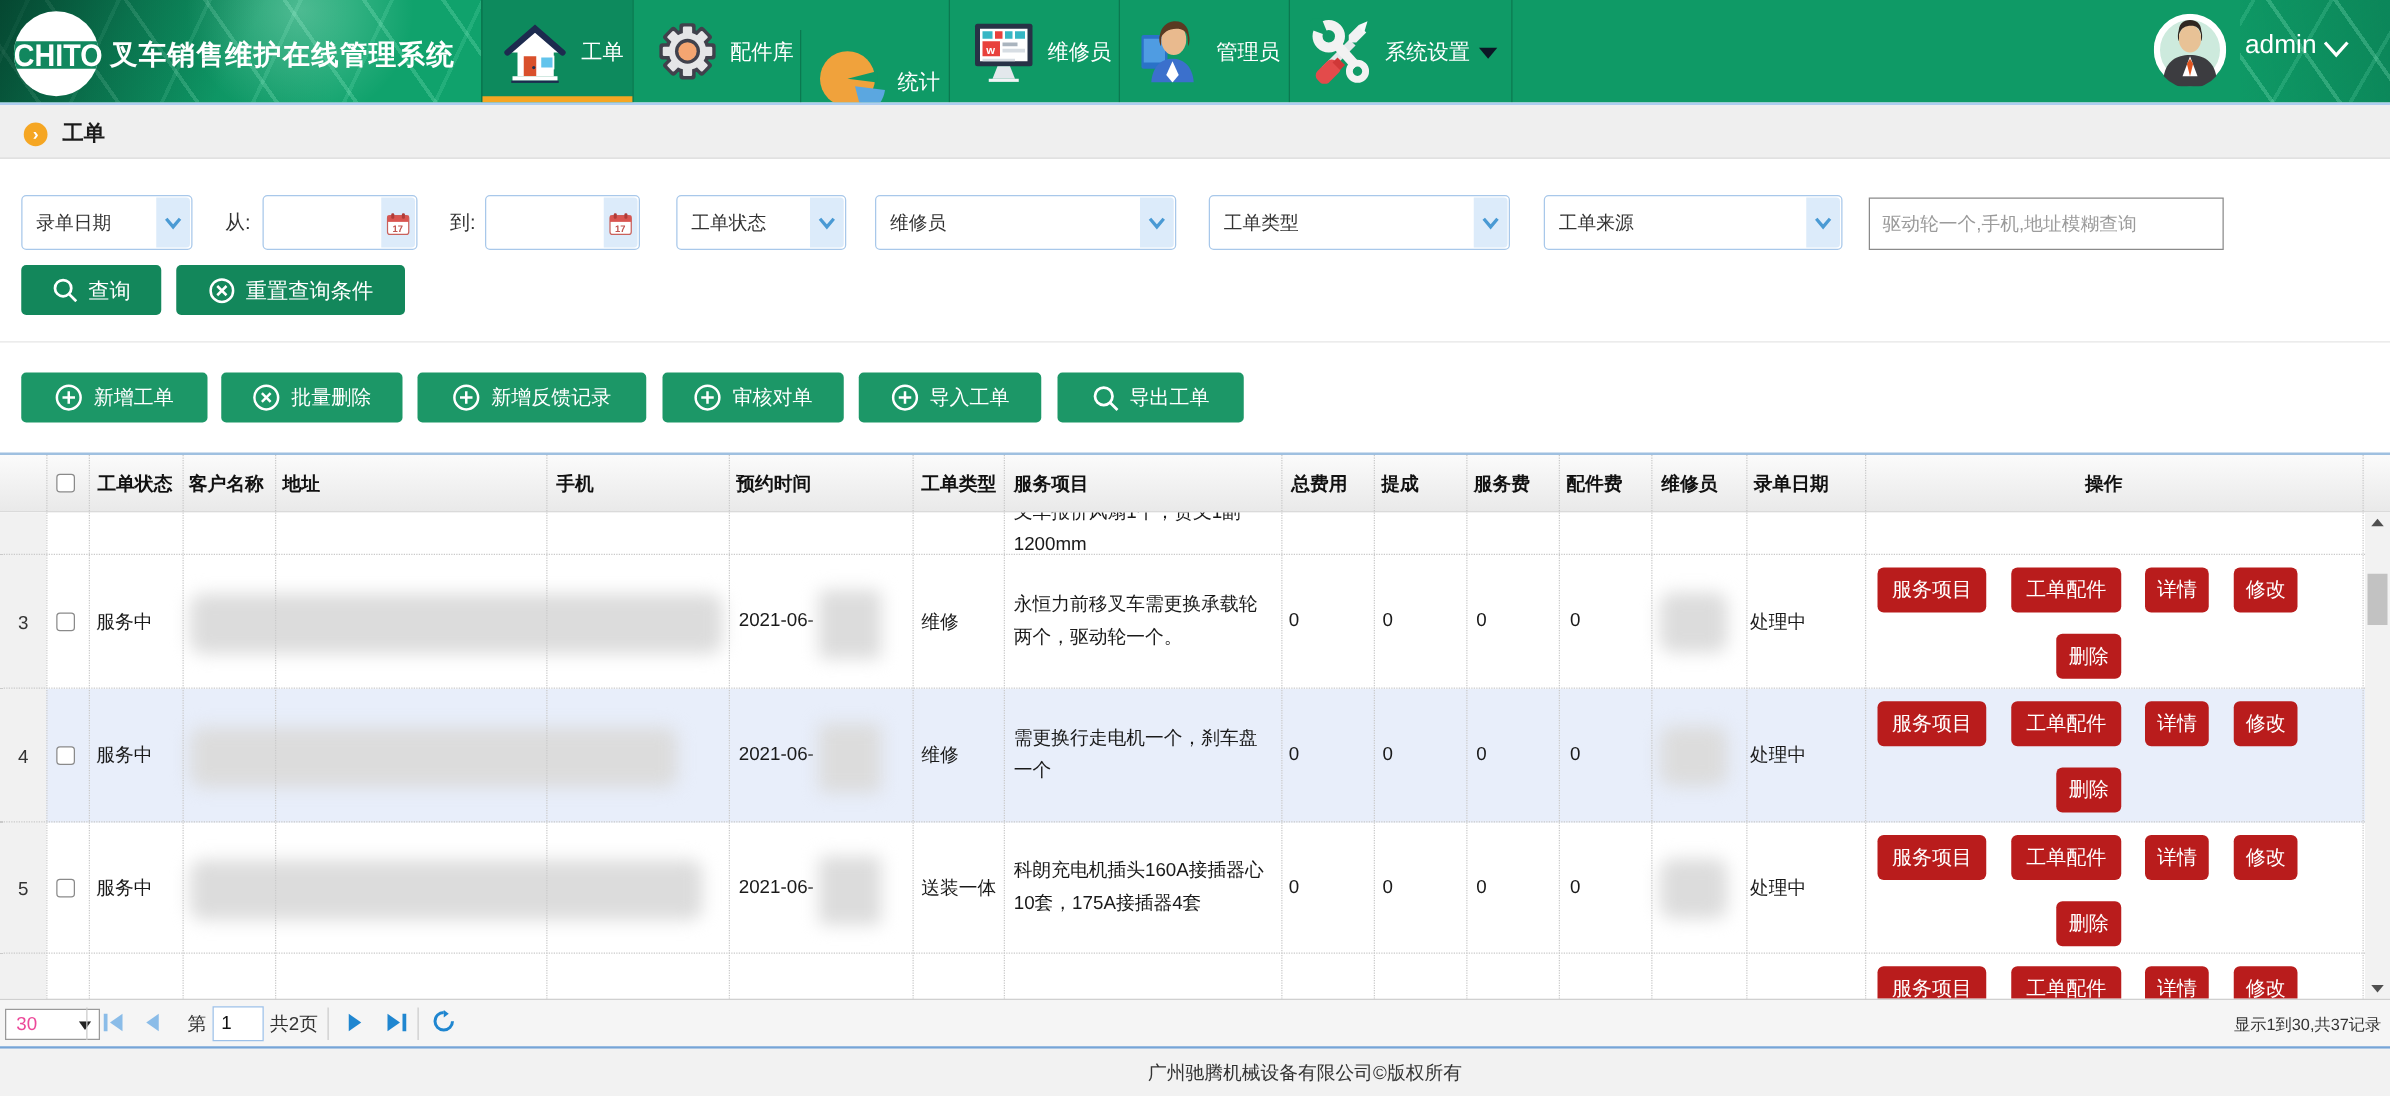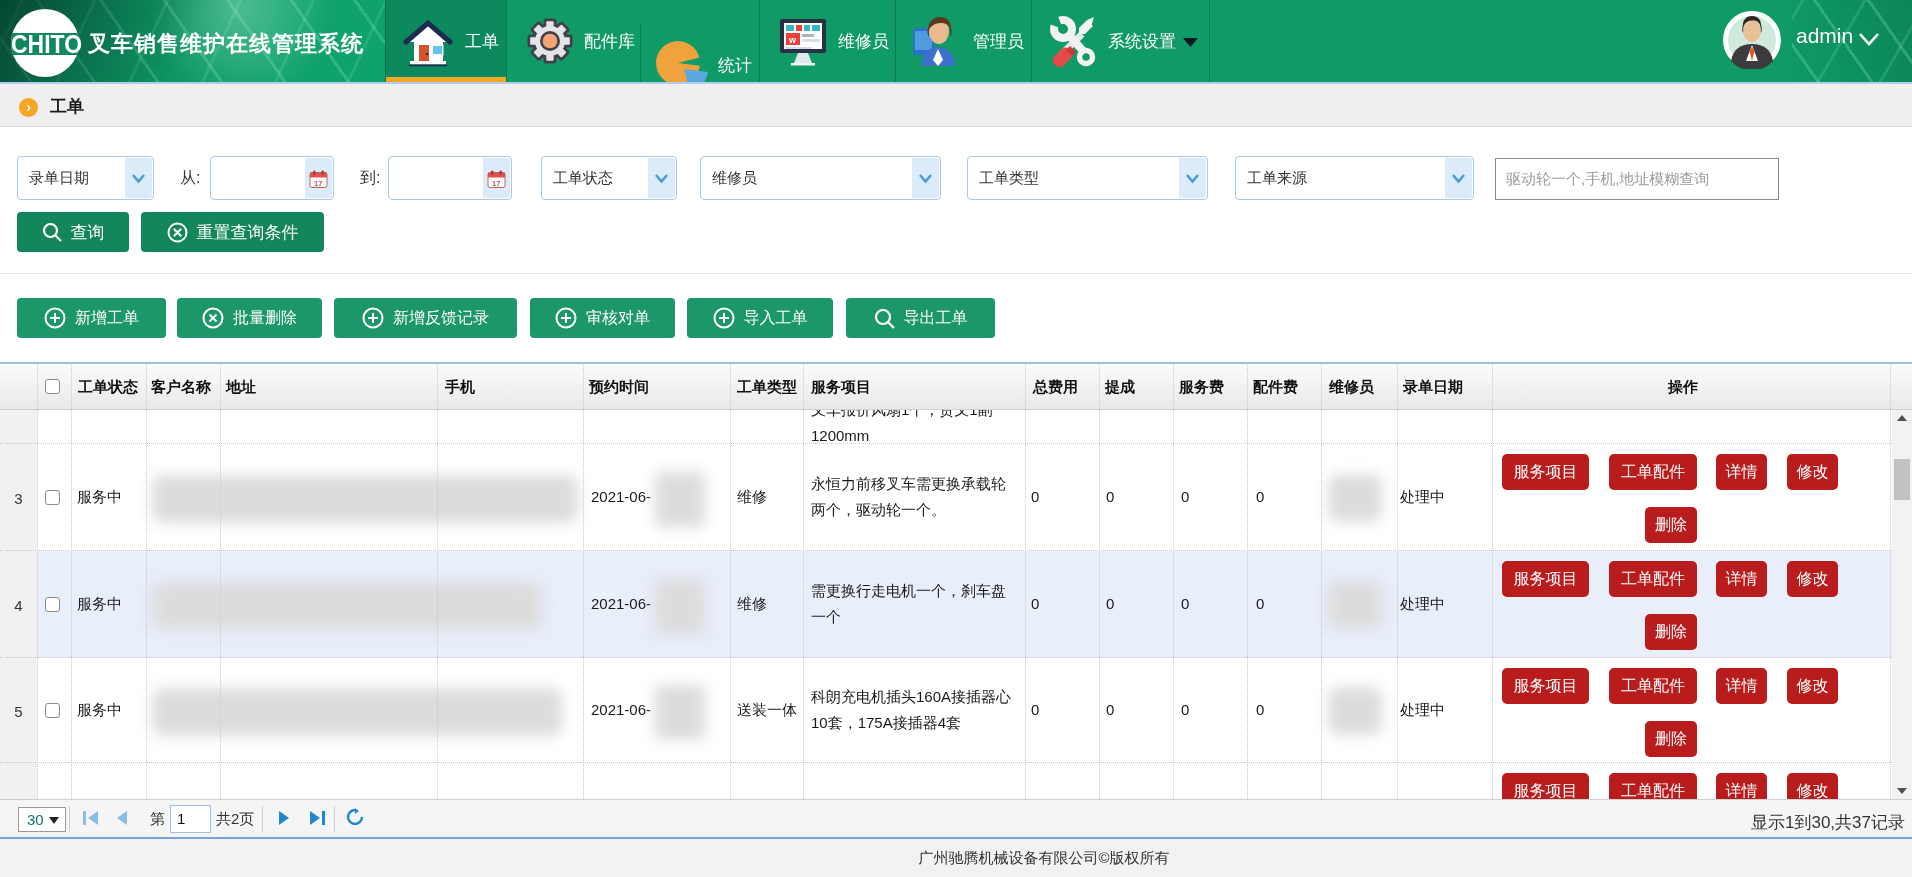--- a/index.html
+++ b/index.html
@@ -77,23 +77,23 @@
   .hline { position:absolute; left:0; width:1892px; height:0; border-top:1px dotted #c9c9c9; }
 
   
   #sbar { position:absolute; left:1892px; top:410px; width:20px; height:389px; background:#f2f2f2; }
   #sbar .btn { position:absolute; left:0; width:20px; height:17px; background:#f2f2f2; }
   #sbar .thumb { position:absolute; left:2px; top:49px; width:16px; height:41px; background:#c2c2c2; }
 
   
   #pager { position:absolute; left:0; top:799px; width:1912px; height:38px; background:#f5f5f5; border-top:1px solid #d0d0d0; }
   #pager .blue2 { position:absolute; left:0; bottom:-2px; width:1912px; height:2px; background:#76a4d6; }
-  #psel { position:absolute; left:18px; top:7px; width:48px; height:25px; border:1px solid #9a9a9a; background:#fff; font-size:15px; color:#0f766e; }
+  #psel { position:absolute; left:4px; top:7px; width:76px; height:25px; border:1px solid #9a9a9a; background:#fff; font-size:15px; color:#ec4899; }
   #psel span { position:absolute; left:8px; top:3px; }
-  .pgt { position:absolute; top:10px; font-size:17px; color:#333; white-space:nowrap; }
+  .pgt { position:absolute; top:10px; font-size:13px; color:#333; white-space:nowrap; }
   .pgsep { position:absolute; top:6px; width:1px; height:26px; background:#ccc; }
   #pginp { position:absolute; left:170px; top:5px; width:41px; height:28px; background:#fff; border:1px solid #9cc0e8; font-size:15px; color:#111; }
   #pginp span { position:absolute; left:6px; top:4px; }
 
   
   #footer { position:absolute; left:0; top:839px; width:1912px; height:38px; background:#f2f2f2; }
   #footer .t { position:absolute; left:88px; width:1912px; top:10px; text-align:center; font-size:15px; color:#333; }
 </style>
 </head>
 <body>

